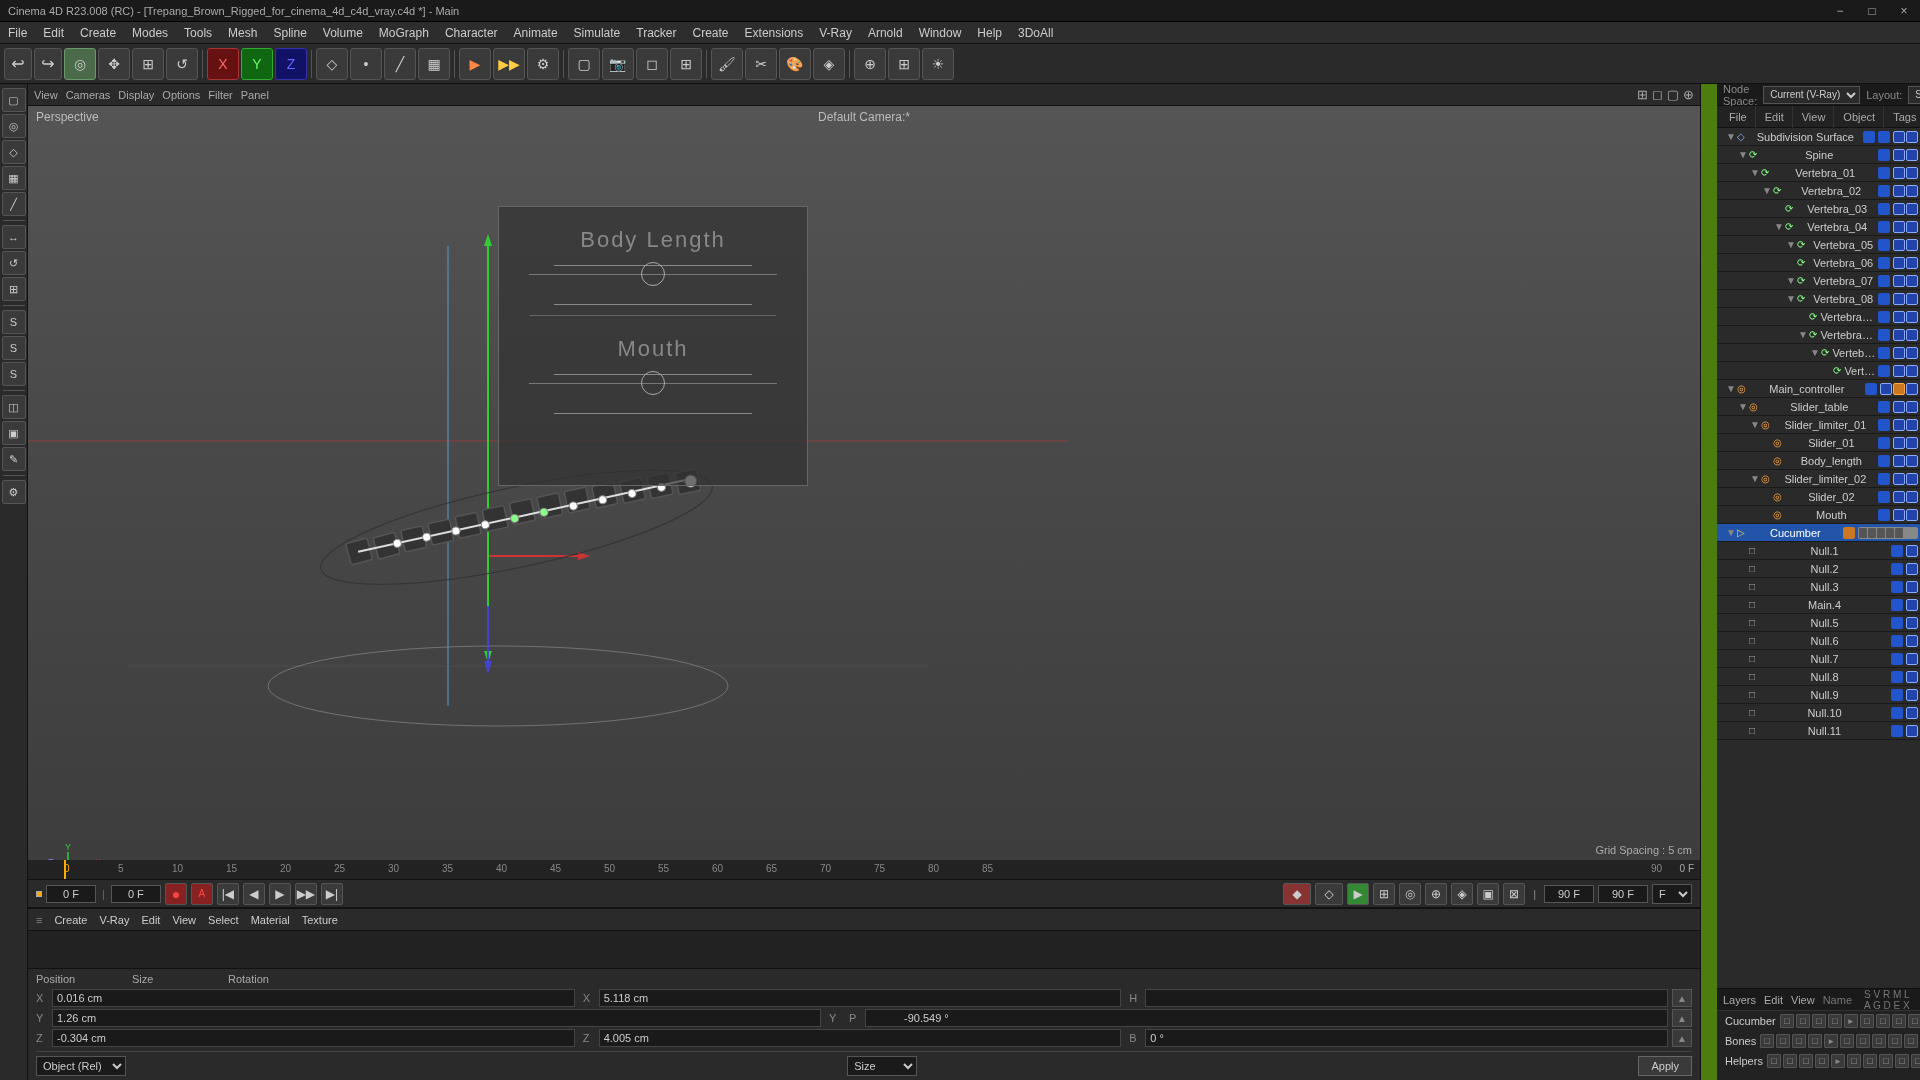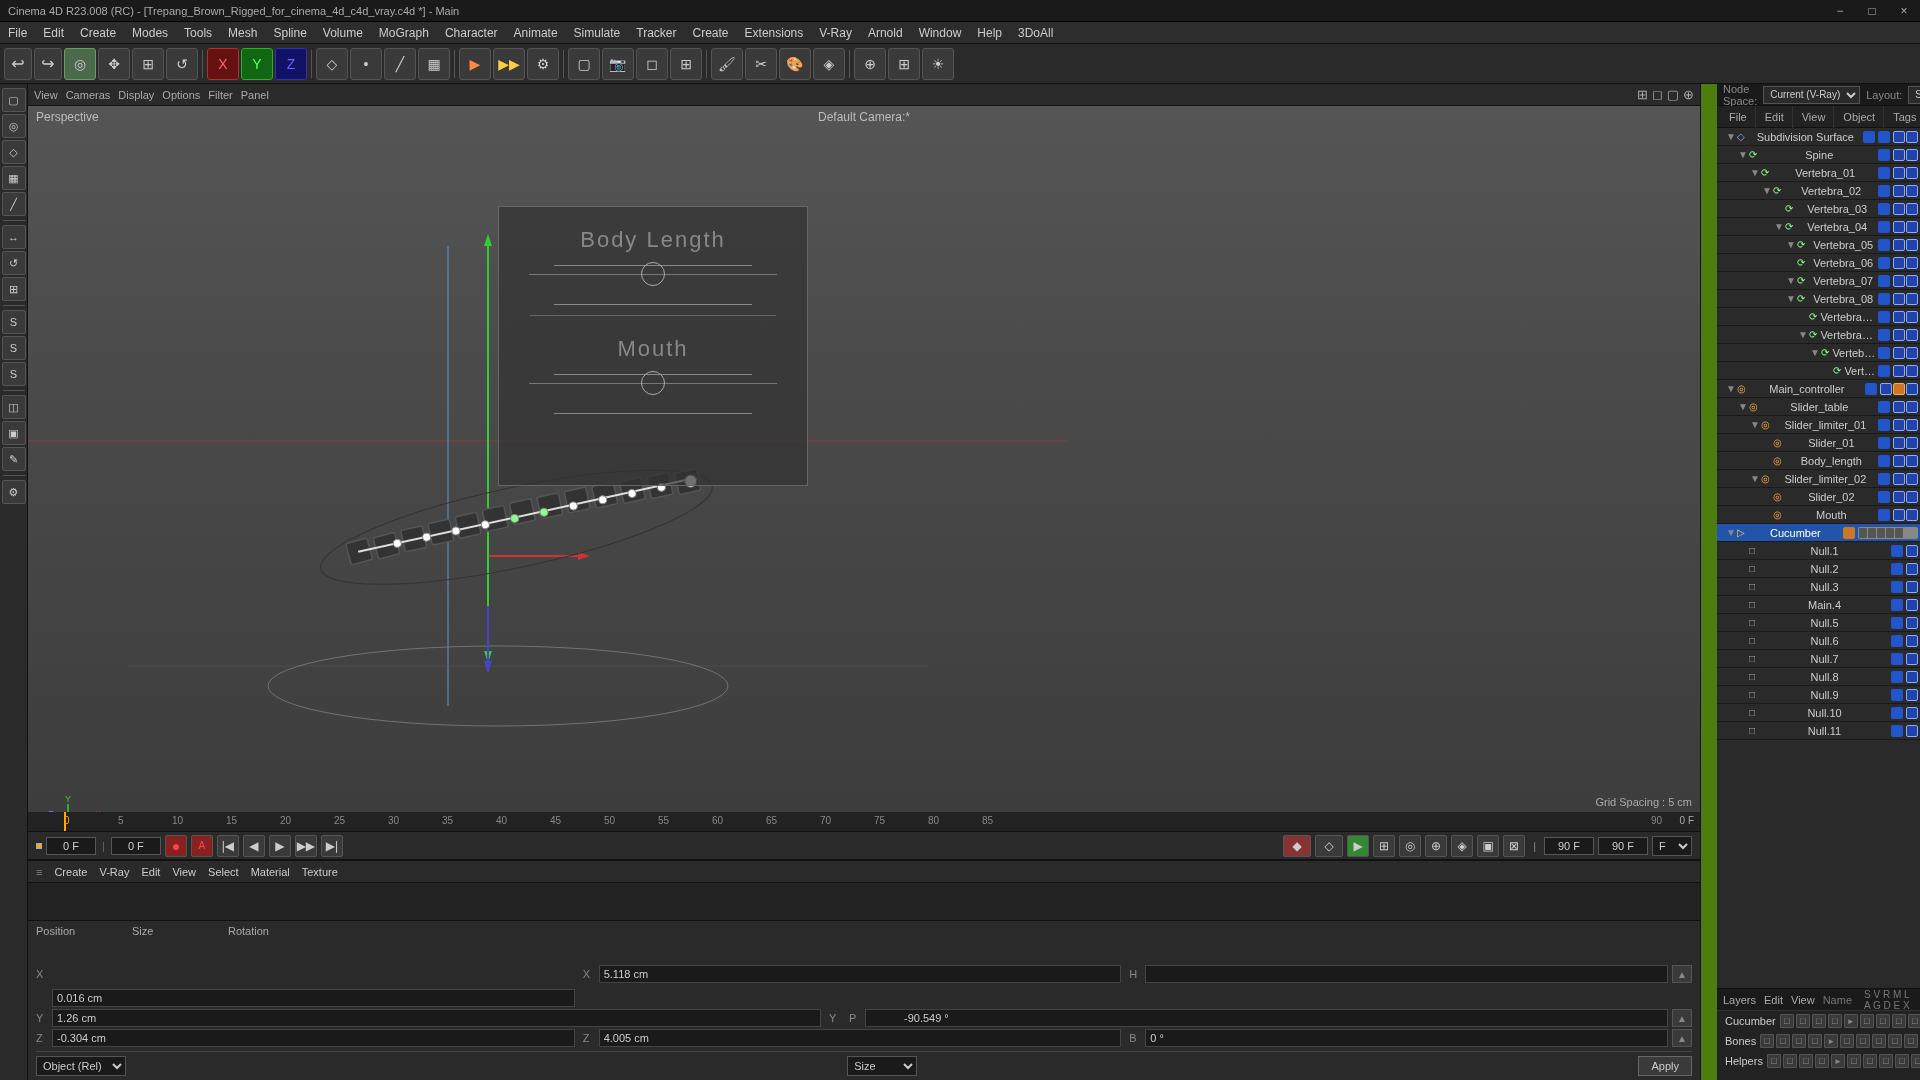--- a/index.html
+++ b/index.html
@@ -529,21 +529,21 @@
     </div>
 
     <div style="background:#2a2a2a;border-top:1px solid #111;padding:4px 8px;">
       <div style="display:flex;align-items:center;gap:16px;margin-bottom:4px;">
         <span style="color:#aaa;font-size:11px;width:80px;">Position</span>
         <span style="color:#aaa;font-size:11px;width:80px;">Size</span>
         <span style="color:#aaa;font-size:11px;width:80px;">Rotation</span>
       </div>
       <div style="display:flex;gap:4px;align-items:center;margin-bottom:2px;">
         <span style="color:#888;font-size:11px;width:12px;">X</span>
-        <input class="coord-field" value="0.016 cm" style="width: 80px; margin-top: 48px;">
+        <input class="coord-field" value="0.016 cm" style="width: 80px;">
         <span style="color:#888;font-size:11px;width:12px;margin-left:4px;">X</span>
         <input class="coord-field" value="5.118 cm" style="width: 80px;">
         <span style="color:#888;font-size:11px;width:12px;margin-left:4px;">H</span>
         <input class="coord-field" value="" style="width: 80px;">
         <div style="width:20px;height:18px;background:#3a3a3a;border:1px solid #555;display:flex;align-items:center;justify-content:center;cursor:pointer;font-size:10px;color:#888;">▲</div>
       </div>
       <div style="display:flex;gap:4px;align-items:center;margin-bottom:2px;">
         <span style="color:#888;font-size:11px;width:12px;">Y</span>
         <input class="coord-field" value="1.26 cm" style="width: 80px;">
         <span style="color:#888;font-size:11px;width:12px;margin-left:4px;">Y</span>

